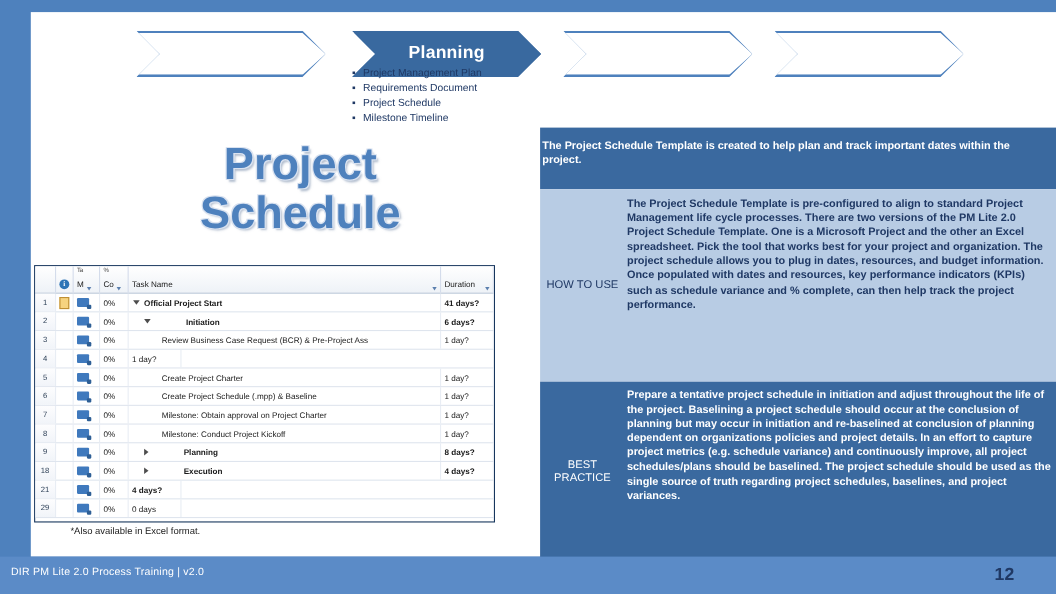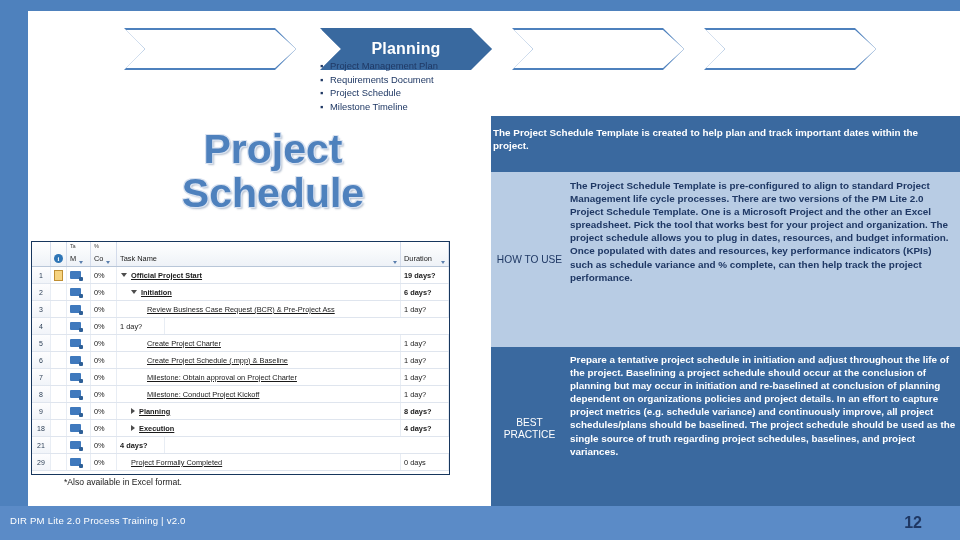--- a/index.html
+++ b/index.html
@@ -101,23 +101,23 @@
     text-align:center;margin-bottom:3px;font-family:"Liberation Serif", serif;
   }
   .g-row{display:flex;height:16px;border-bottom:1px solid #dfe5ee;}
   .g-row .cell{
     height:16px;box-sizing:border-box;padding:0 3px;
     display:flex;align-items:center;border-right:1px solid #e8edf4;
     overflow:hidden;white-space:nowrap;
   }
   .g-row .c-id{justify-content:center;color:#2b3e55;font-size:7px;
     background:linear-gradient(#fdfdfe,#f1f4f9);}
-  .g-row .c-name{padding-left:4px;text-decoration:underline;}
+  .g-row .c-name{padding-left:4px;}
   .g-row.summary .c-name,.g-row.summary .c-dur{font-weight:bold;}
-  .indent1{padding-left:14px !important;}
+  .indent1{padding-left:14px !important;gap:28px;}
   .indent2{padding-left:30px !important;}
   .tri{
     display:inline-block;width:0;height:0;margin-right:4px;
     border-top:3px solid transparent;border-bottom:3px solid transparent;
     border-left:4px solid #4d4d4d;
   }
   .tri.open{
     border-left:3px solid transparent;border-right:3px solid transparent;
     border-top:4px solid #4d4d4d;border-bottom:0;margin-bottom:1px;
   }
@@ -249,21 +249,21 @@
               <div class="note-ico2"></div>
             </div>
             <div class="cell c-mode">
               <div class="mode-ico"></div>
             </div>
             <div class="cell c-pct">0%</div>
             <div class="cell c-name">
               <span class="tri open"></span>
               <span>Official Project Start</span>
             </div>
-            <div class="cell c-dur">19 days?</div>
+            <div class="cell c-dur">41 days?</div>
           </div>
           <div class="g-row summary">
             <div class="cell c-id">2</div>
             <div class="cell c-ind" style="justify-content: center;"></div>
             <div class="cell c-mode">
               <div class="mode-ico"></div>
             </div>
             <div class="cell c-pct">0%</div>
             <div class="cell c-name indent1">
               <span class="tri open"></span>
@@ -375,23 +375,20 @@
             <div class="cell c-pct">0%</div>
             <div class="cell c-dur">4 days?</div>
           </div>
           <div class="g-row">
             <div class="cell c-id">29</div>
             <div class="cell c-ind" style="justify-content: center;"></div>
             <div class="cell c-mode">
               <div class="mode-ico"></div>
             </div>
             <div class="cell c-pct">0%</div>
-            <div class="cell c-name indent1">
-              <span>Project Formally Completed</span>
-            </div>
             <div class="cell c-dur">0 days</div>
           </div>
         </div>
     </div>
 
     <div class="footnote">*Also available in Excel format.</div>
 
     <div class="info-table">
       <div class="irow dark" id="row-purpose">
         <div class="ival">The Project Schedule Template is created to help plan and track important dates within the project.</div>

